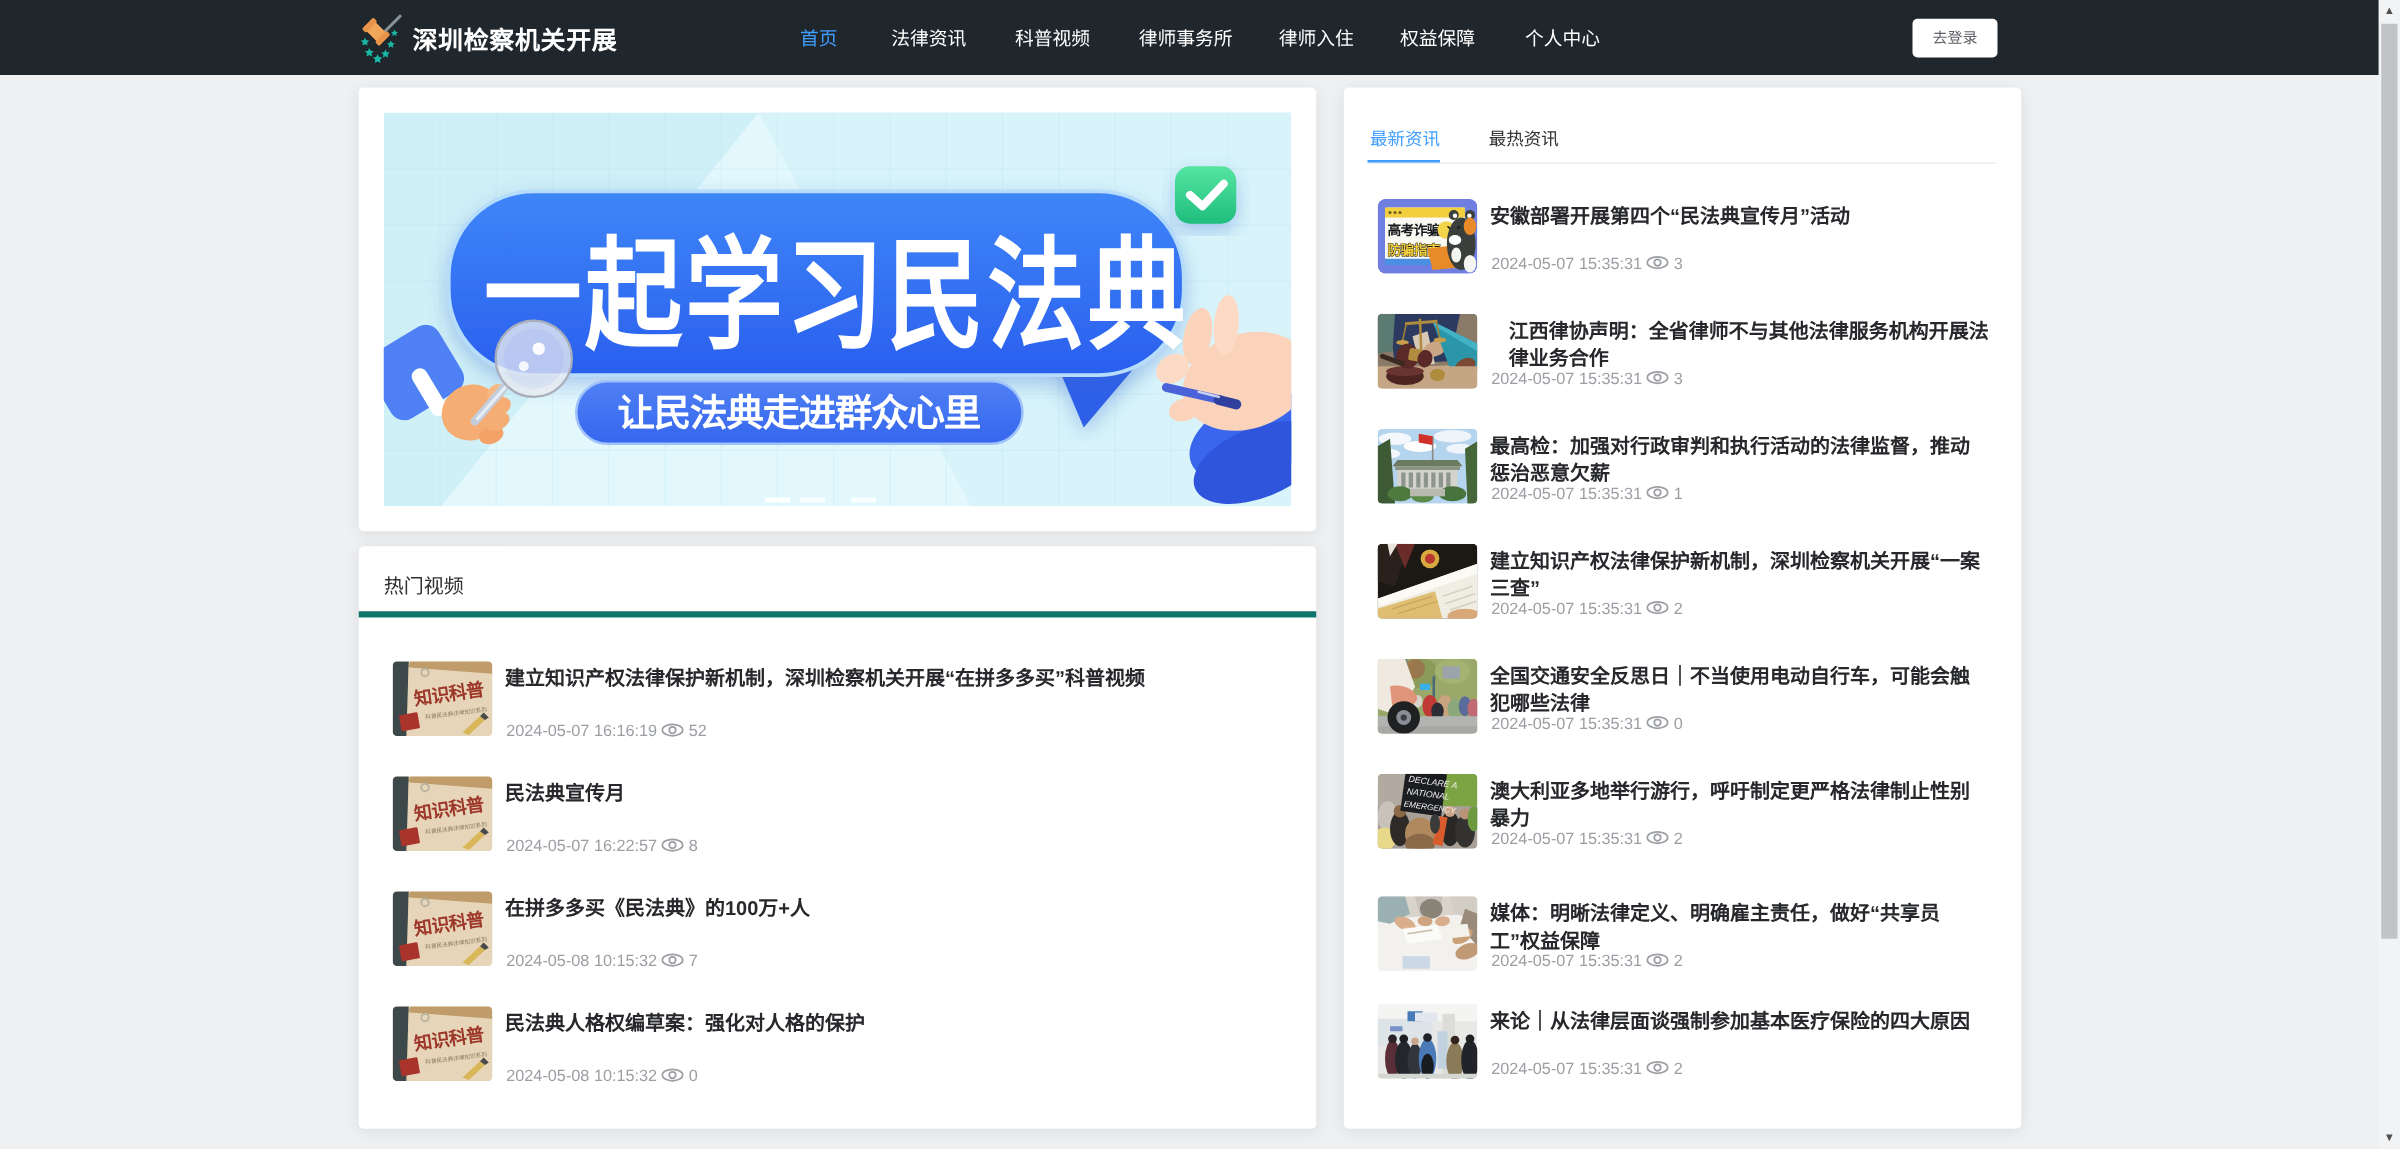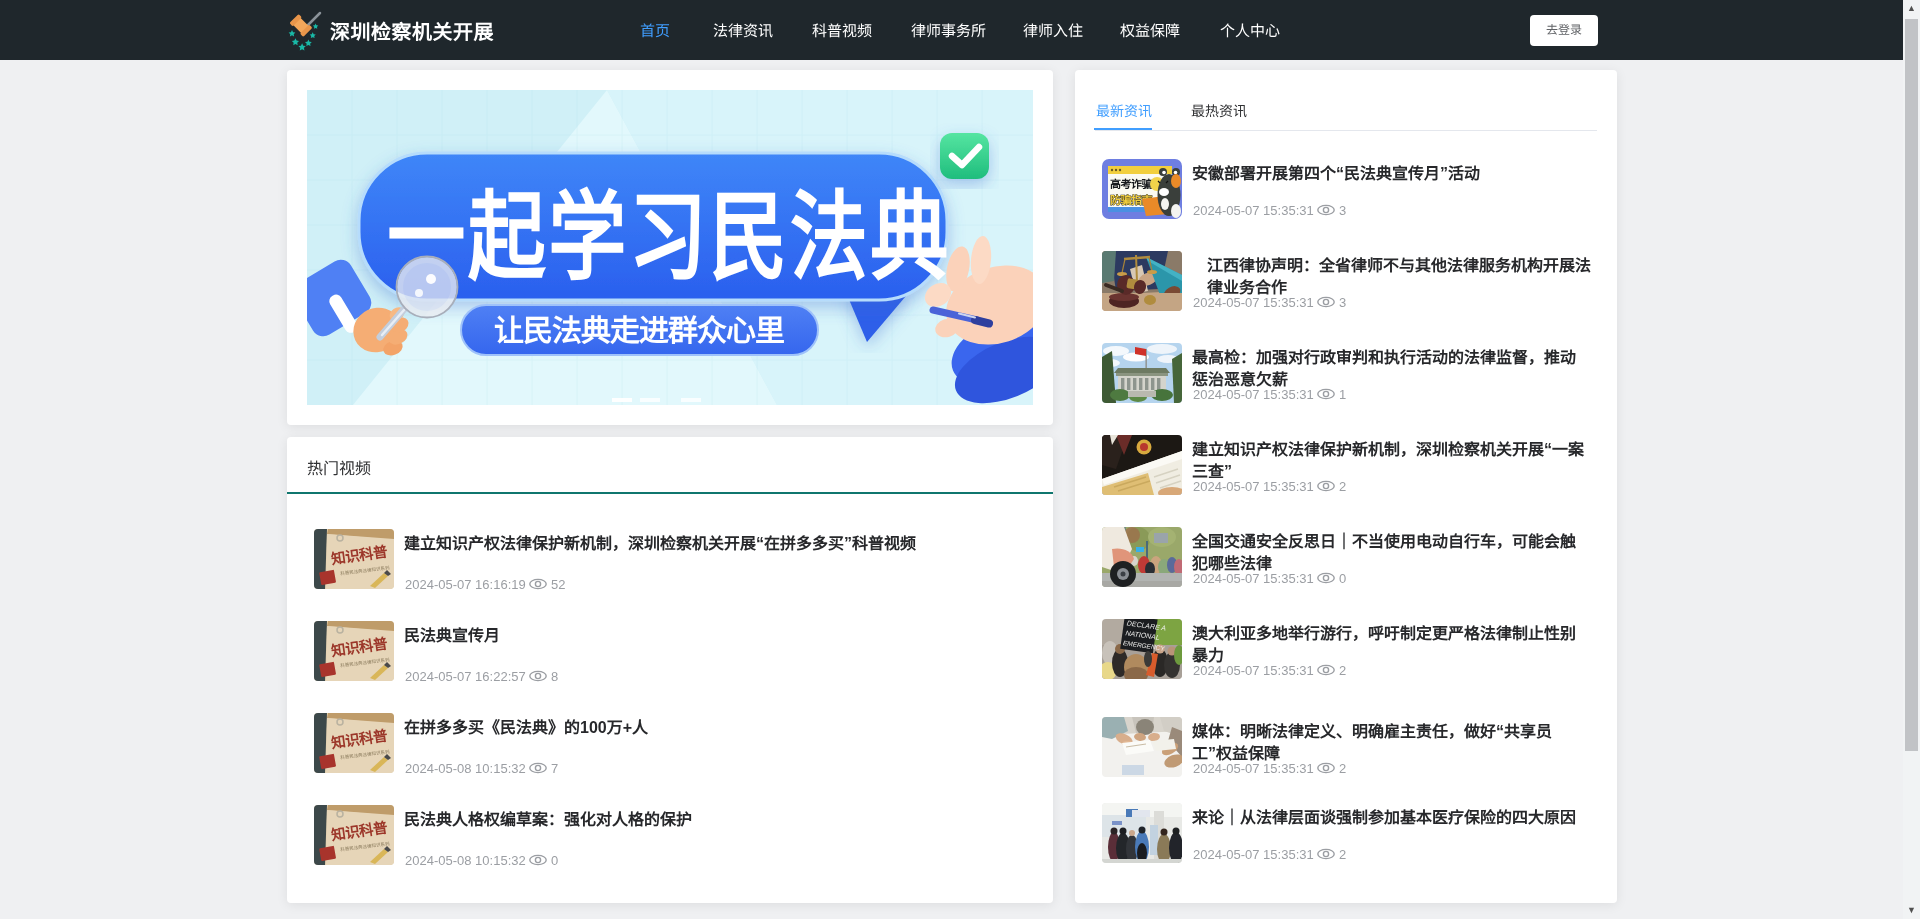--- a/index.html
+++ b/index.html
@@ -12,21 +12,21 @@
   #logo { position:absolute; left:287px; top:11px; width:36px; height:40px; }
   #brand { position:absolute; left:330px; top:16px; font-size:20px; font-weight:bold; color:#ffffff; letter-spacing:0.5px; }
   .nv { position:absolute; top:19px; font-size:15px; color:#ffffff; white-space:nowrap; }
   .nv.act { color:#409eff; }
   #loginbtn { position:absolute; left:1530px; top:15px; width:68px; height:31px; background:#ffffff; border-radius:4px; font-size:12px; color:#606266; text-align:center; line-height:31px; }
   
   .card { position:absolute; background:#fff; border-radius:4px; box-shadow:0 2px 12px 0 rgba(0,0,0,0.08); }
   #bannercard { left:287px; top:70px; width:766px; height:355px; }
   #banner { position:absolute; left:20px; top:20px; width:726px; height:315px; }
   #videocard { left:287px; top:437px; width:766px; height:466px; }
-  #vhead { position:absolute; left:0; top:0; width:100%; height:57px; border-bottom:2px solid #0f766e; }
+  #vhead { position:absolute; left:0; top:0; width:100%; height:57px; border-bottom:5px solid #0f766e; }
   #vhead span { position:absolute; left:20px; top:18px; font-size:16px; color:#303133; }
   
   .it { position:absolute; }
   .it .th { position:absolute; left:0; top:0; width:80px; height:60px; border-radius:4px; overflow:hidden; }
   .it .tt { position:absolute; top:4px; white-space:nowrap; font-size:16px; font-weight:bold; color:#27282b; line-height:22px; }
   .it .dt { position:absolute; font-size:13px; color:#9b9ea3; white-space:nowrap; }
   #videocard .dt { bottom:-3px !important; }
   #newscard .dt { bottom:1px !important; }
   .eye { display:inline-block; vertical-align:-1px; }
   

